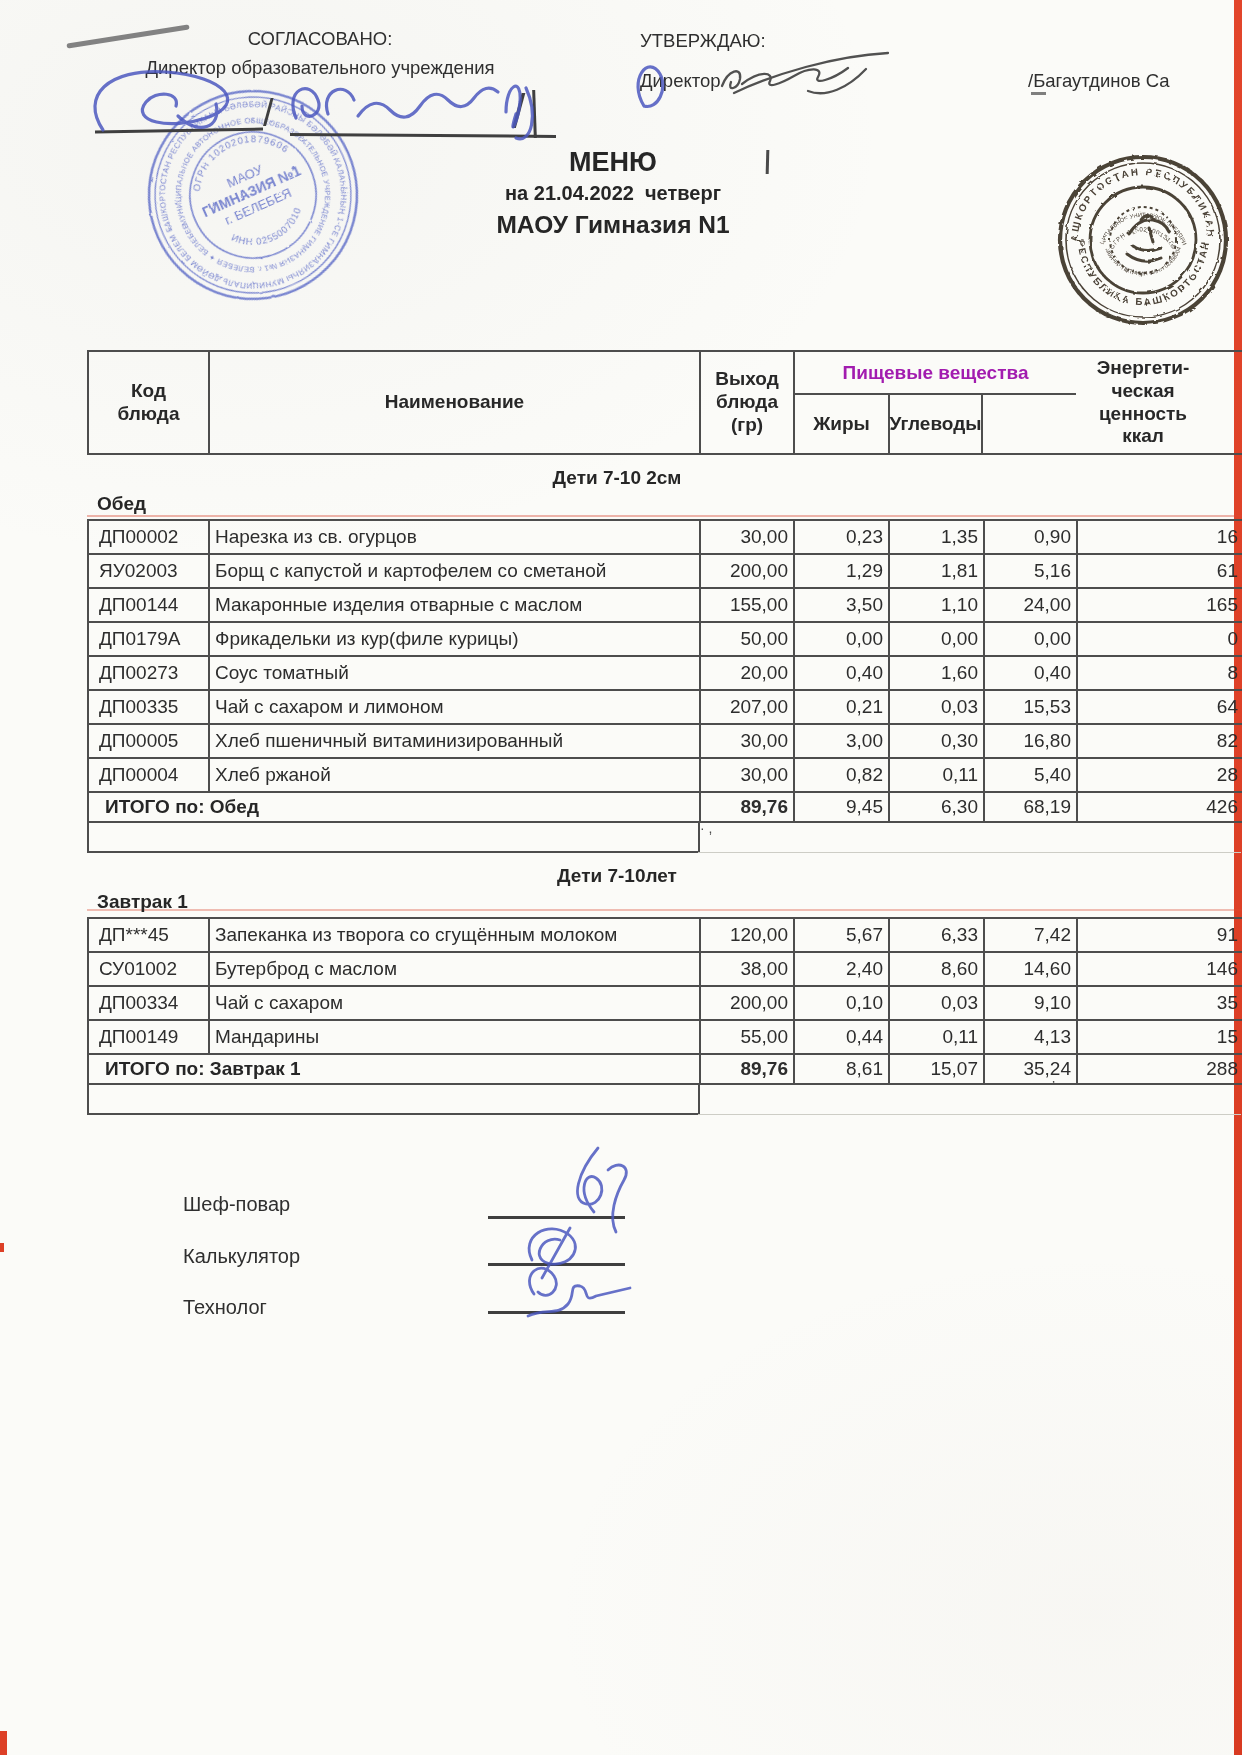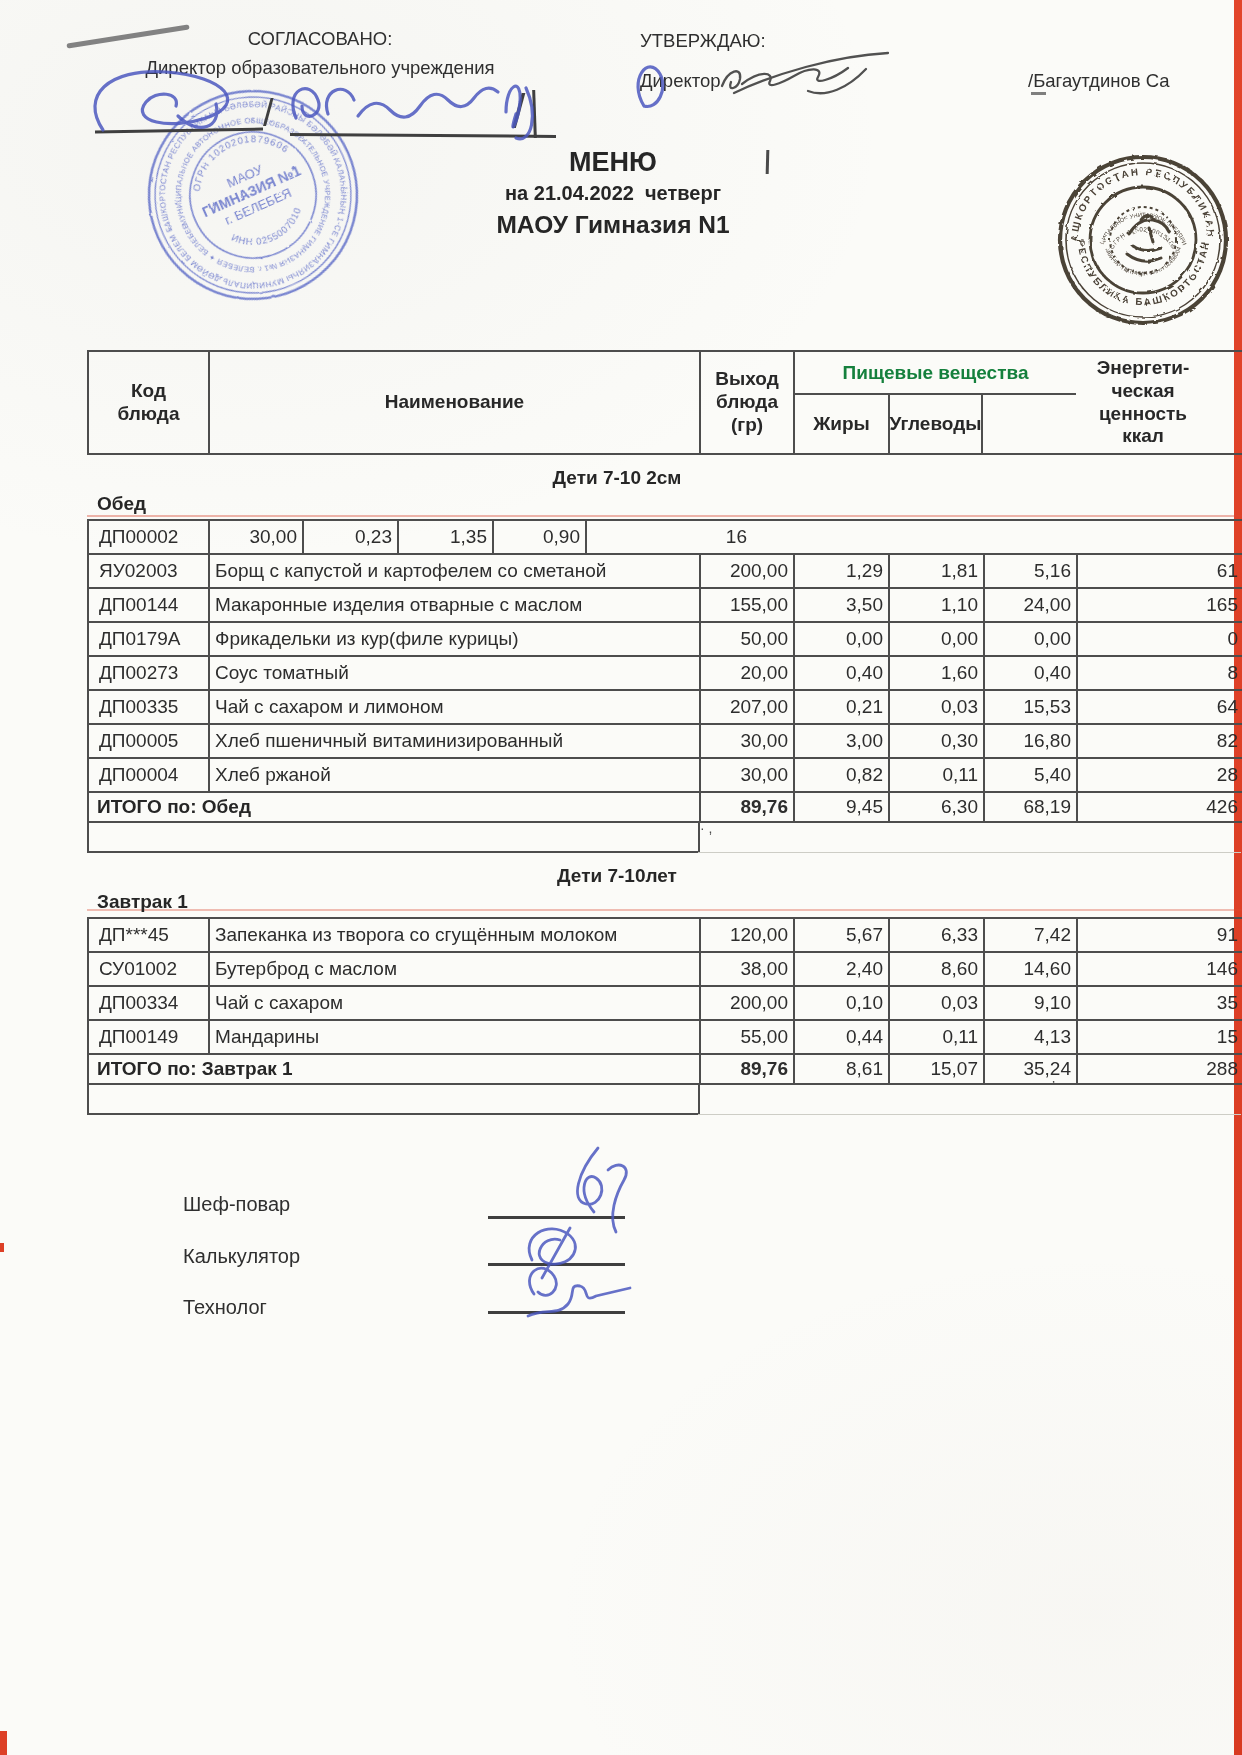--- a/index.html
+++ b/index.html
@@ -22,36 +22,36 @@
   .tl1{font-size:27px;font-weight:bold;line-height:32px;}
   .tl2{font-size:20px;font-weight:bold;line-height:31px;white-space:pre-wrap;}
   .tl3{font-size:24.5px;font-weight:bold;line-height:31px;}
   
   .mtable{position:absolute;left:87px;top:350px;width:1353px;}
   .thead{position:relative;display:flex;align-items:stretch;height:105px;border-top:2px solid #4d4d4d;border-bottom:2px solid #4d4d4d;box-sizing:border-box;}
   .hc{display:flex;align-items:center;justify-content:center;text-align:center;font-weight:bold;font-size:19px;line-height:1.2;white-space:pre-line;box-sizing:border-box;border-left:2px solid #4d4d4d;color:#282828;}
   .w-code{width:121px;} .w-name{width:491px;} .w-out{width:94px;}
   .w-prot{width:95px;} .w-fat{width:95px;} .w-carb{width:93px;} .w-kcal{width:364px;}
   .sub{padding-top:43px;}
-  .nutr-band{position:absolute;left:706px;top:0;width:283px;height:43px;background:#fbfbf8;border-left:2px solid #4d4d4d;border-bottom:2px solid #4d4d4d;box-sizing:border-box;display:flex;align-items:center;justify-content:center;font-weight:bold;font-size:19px;color:#15803d;}
+  .nutr-band{position:absolute;left:706px;top:0;width:283px;height:43px;background:#fbfbf8;border-left:2px solid #4d4d4d;border-bottom:2px solid #4d4d4d;box-sizing:border-box;display:flex;align-items:center;justify-content:center;font-weight:bold;font-size:19px;color:#a21caf;}
   .hc.w-kcal{justify-content:flex-start;}
   .kcal-head{width:320px;text-align:center;}
   .caption{margin-top:12px;height:24px;width:1060px;text-align:center;font-weight:bold;font-size:19px;color:#262626;}
   .meal{margin-top:2px;height:26px;font-weight:bold;font-size:19px;padding-left:10px;color:#262626;}
   .rows{border-top:2px solid #4d4d4d;}
   .trow{display:flex;height:34px;border-bottom:2px solid #4d4d4d;box-sizing:border-box;}
   .trow.total{height:30px;}
   .cell{box-sizing:border-box;border-left:2px solid #4d4d4d;display:flex;align-items:center;font-size:19px;color:#2d2d2d;}
   .cell.w-code{padding-left:10px;}
   .cell.w-name{padding-left:5px;}
   .num{justify-content:flex-end;padding-right:5px;}
   .w-out.num{}
   .cell.w-kcal{border-left:2px solid #4d4d4d;justify-content:flex-start;padding-right:0;}
   .kcal-in{display:block;width:160px;text-align:right;}
-  .t-label{width:612px;font-weight:bold;padding-left:8px;box-sizing:border-box;border-left:2px solid #4d4d4d;display:flex;align-items:center;font-size:19px;color:#262626;}
+  .t-label{width:612px;font-weight:bold;padding-left:16px;box-sizing:border-box;border-left:2px solid #4d4d4d;display:flex;align-items:center;font-size:19px;color:#262626;}
   .total .w-out{font-weight:bold;}
   .empty-row{width:613px;height:30px;box-sizing:border-box;border-left:2px solid #4d4d4d;border-right:2px solid #4d4d4d;border-bottom:2px solid #4d4d4d;position:relative;}
   .empty-row .ghost{position:absolute;right:-543px;bottom:-2px;width:543px;height:1px;background:#cdcdc6;}
   
   .hairline{position:absolute;left:87px;width:1155px;height:1.5px;}
   .red-edge{position:absolute;left:1234px;top:0;width:8px;height:1755px;background:linear-gradient(to bottom,#e2452b,#d83a21);}
   .red-corner{position:absolute;left:0;top:1731px;width:7px;height:24px;background:#dd4027;}
   .red-dot{position:absolute;left:0;top:1243px;width:4px;height:9px;background:#dd4027;}
   .pen-mark{position:absolute;left:66px;top:34px;width:124px;height:4.5px;background:#828282;border-radius:3px;transform:rotate(-9deg);}
   .v-tick{position:absolute;left:766px;top:150px;width:2.5px;height:24px;background:#4a4a4a;transform:rotate(1.5deg);}
@@ -203,20 +203,21 @@
       </div>
       <div class="nutr-band">Пищевые вещества</div>
     </div>
     <div id="sections">
   <div class="section">
     <div class="caption">Дети 7-10 2см</div>
     <div class="meal">Обед</div>
     <div class="rows">
   <div class="trow">
     <div class="cell w-code">ДП00002</div>
+    <div class="cell w-name">Нарезка из св. огурцов</div>
     <div class="cell w-out num">30,00</div>
     <div class="cell w-prot num">0,23</div>
     <div class="cell w-fat num">1,35</div>
     <div class="cell w-carb num">0,90</div>
     <div class="cell w-kcal num">
                 <span class="kcal-in">16</span>
               </div>
   </div>
 
   <div class="trow">

